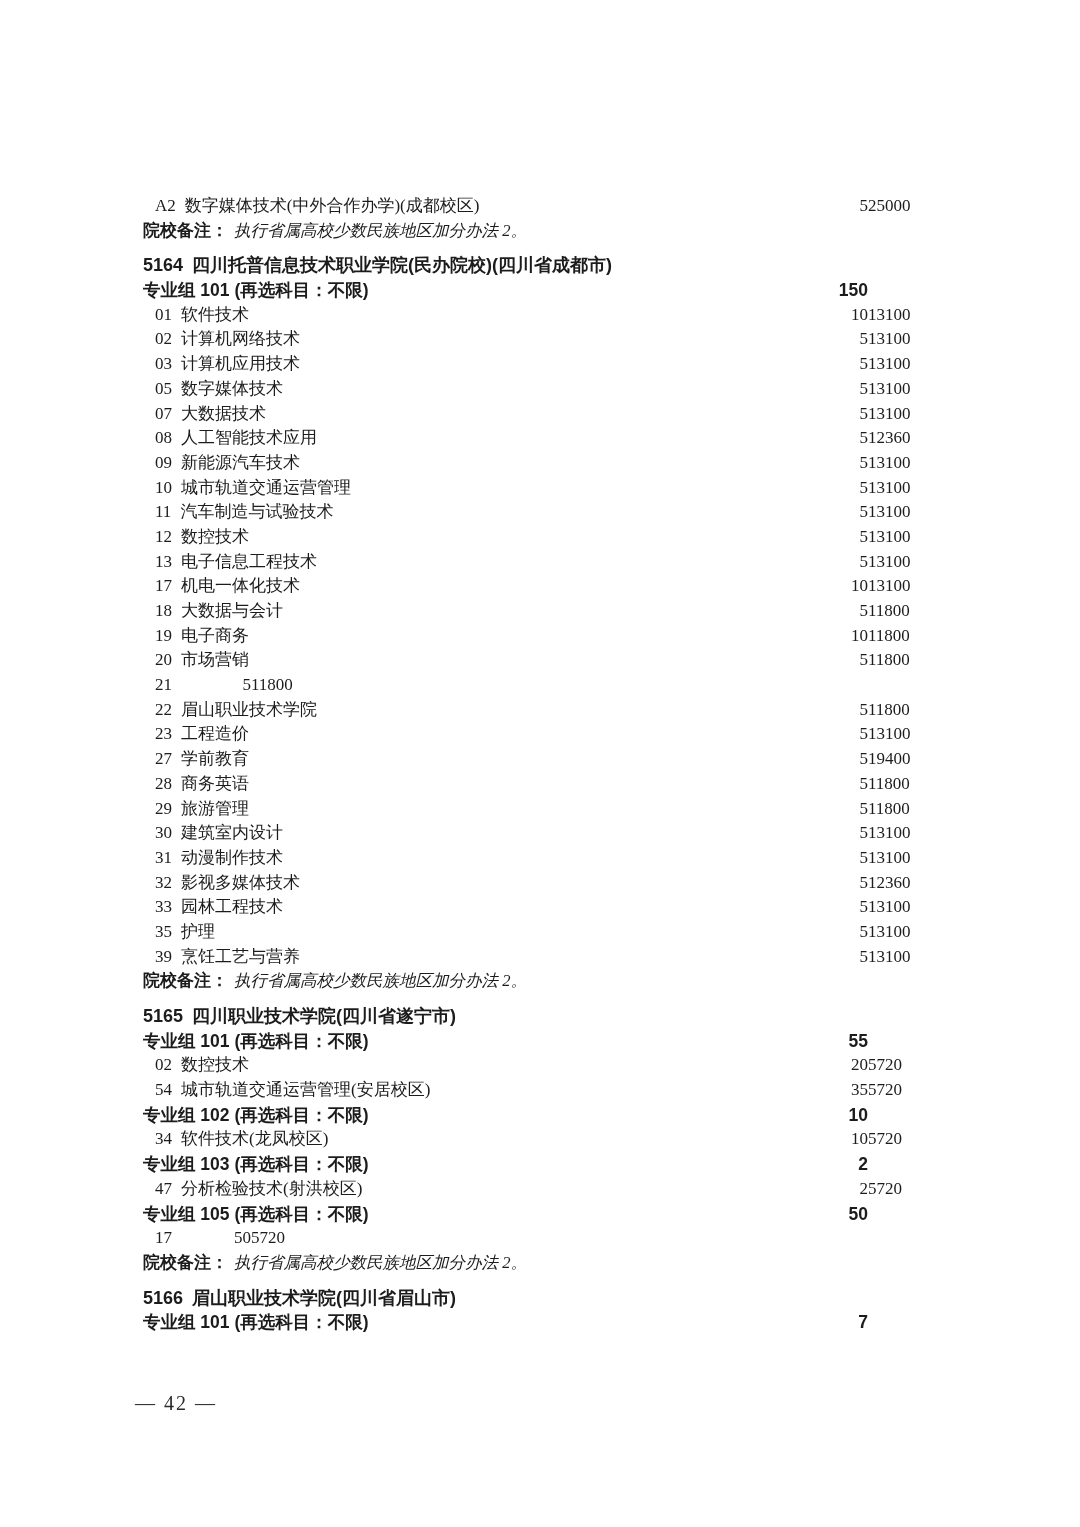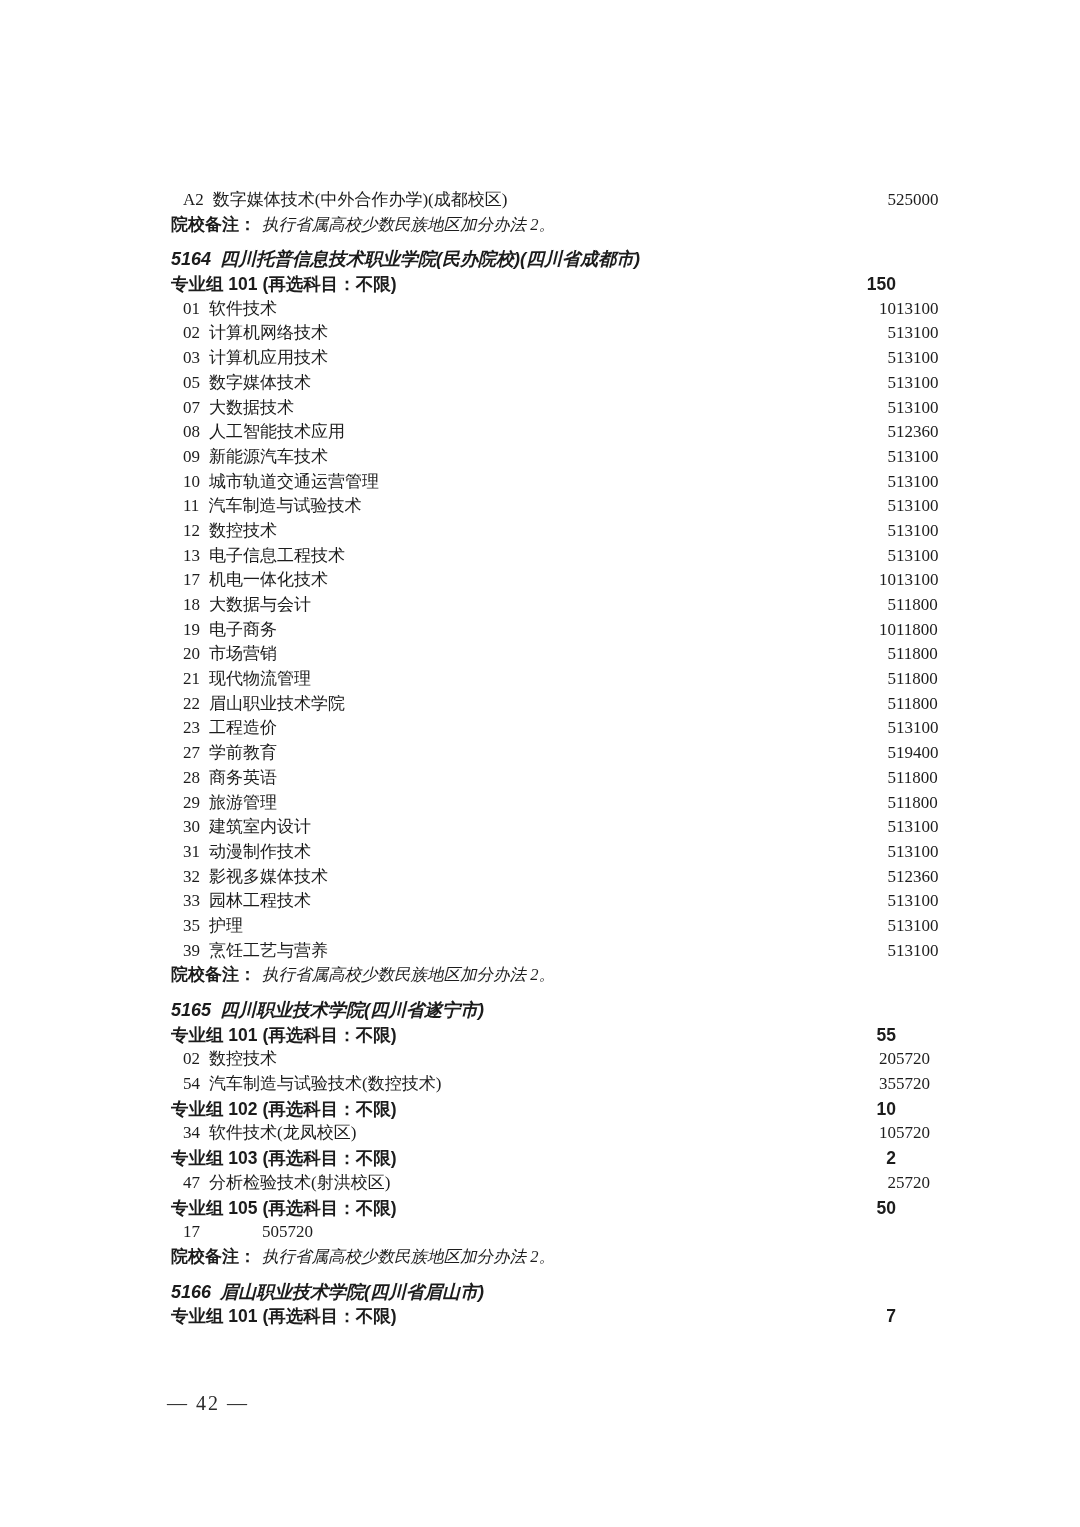--- a/index.html
+++ b/index.html
@@ -7,23 +7,22 @@
     position: relative;
     width: 1080px;
     height: 1527px;
     background: #ffffff;
     color: #1c1c1c;
     overflow: hidden;
   }
   .content {
     position: absolute;
     left: 143px;
-    top: 188px;
+    top: 194px;
     width: 817px; 
-    margin-left: 28px;
   }
   .row {
     display: flex;
     align-items: baseline;
     height: 24.7px;
     line-height: 24.7px;
     white-space: nowrap;
   }
   
   .row-major {
@@ -34,21 +33,20 @@
   .row-major .code { margin-right: 9px; }
   .row-major .name { flex: 1; overflow: hidden; }
   .quota { width: 70px; text-align: right; flex: none; }
   .fee   { width: 92px; text-align: left; flex: none; }
   
   .row-school {
     font-family: "Liberation Sans", "DejaVu Sans", sans-serif;
     font-weight: bold;
     font-size: 18px;
     margin-top: 10px;
-    font-style: italic;
   }
   .row-school .code { margin-right: 9px; }
   
   .row-group {
     font-family: "Liberation Sans", "DejaVu Sans", sans-serif;
     font-weight: bold;
     font-size: 17.5px;
   }
   .row-group .label { flex: 1; }
   
@@ -66,21 +64,20 @@
     font-size: 16.5px;
   }
   .footer {
     position: absolute;
     left: 135px;
     top: 1392px;
     font-family: "Liberation Serif", "DejaVu Serif", serif;
     font-size: 20px;
     letter-spacing: 2px;
     color: #2a2a2a;
-    margin-left: 32px;
   }
 </style>
 </head>
 <body>
 
 <div class="page">
   <div class="content">
     <div>
         <div class="row row-major">
     <span class="code">A2</span>
@@ -186,21 +183,20 @@
     <span class="fee">11800</span>
   </div>
         <div class="row row-major">
     <span class="code">20</span>
     <span class="name">市场营销</span>
     <span class="quota">5</span>
     <span class="fee">11800</span>
   </div>
         <div class="row row-major">
     <span class="code">21</span>
-    <span class="name">现代物流管理</span>
     <span class="quota">5</span>
     <span class="fee">11800</span>
   </div>
         <div class="row row-major">
     <span class="code">22</span>
     <span class="name">眉山职业技术学院</span>
     <span class="quota">5</span>
     <span class="fee">11800</span>
   </div>
         <div class="row row-major">
@@ -277,21 +273,21 @@
     <span class="fee"></span>
   </div>
         <div class="row row-major">
     <span class="code">02</span>
     <span class="name">数控技术</span>
     <span class="quota">20</span>
     <span class="fee">5720</span>
   </div>
         <div class="row row-major">
     <span class="code">54</span>
-    <span class="name">汽车制造与试验技术(数控技术)</span>
+    <span class="name">城市轨道交通运营管理(安居校区)</span>
     <span class="quota">35</span>
     <span class="fee">5720</span>
   </div>
         <div class="row row-group">
     <span class="label">专业组 102 (再选科目：不限)</span>
     <span class="quota">10</span>
     <span class="fee"></span>
   </div>
         <div class="row row-major">
     <span class="code">34</span>

